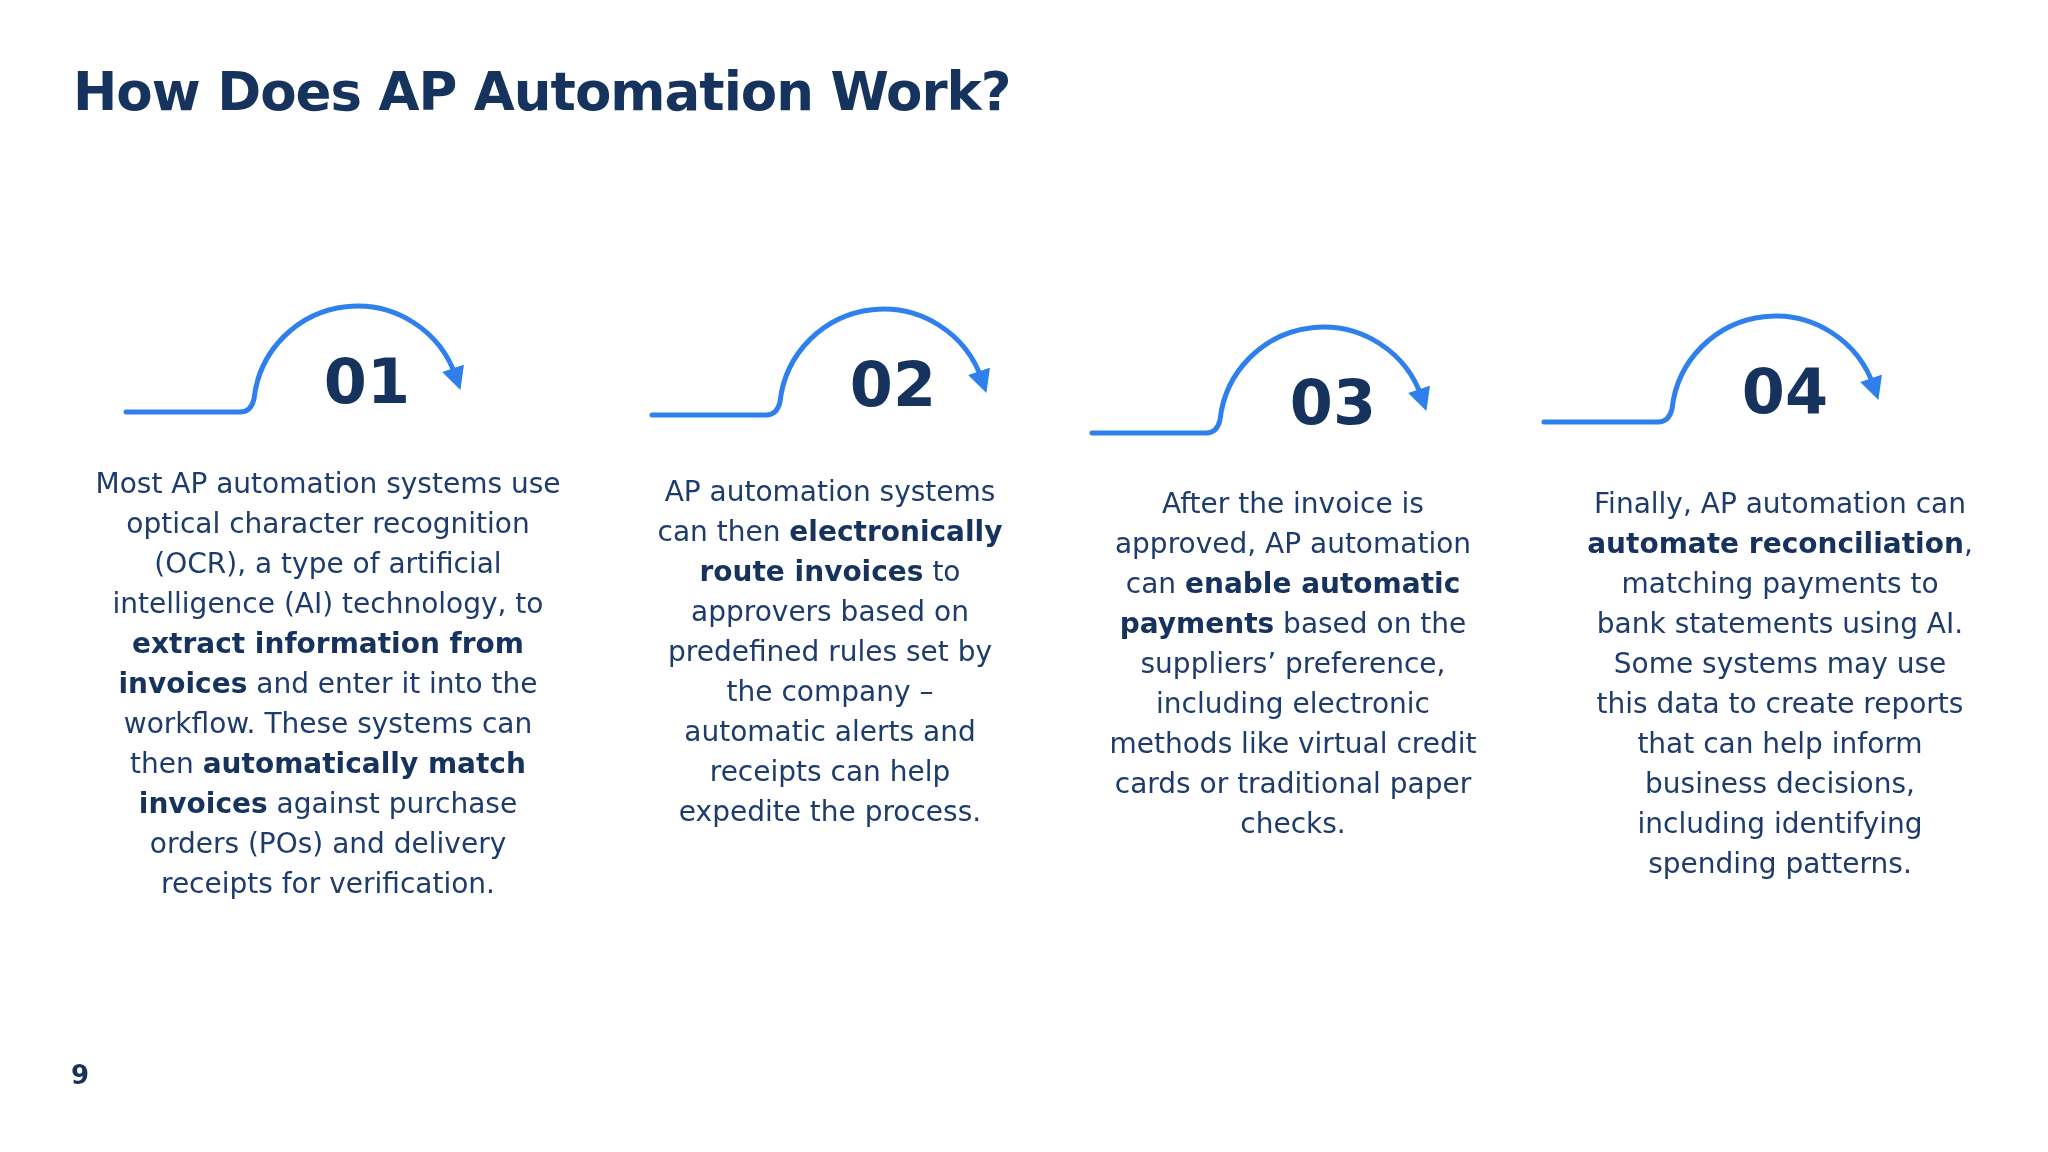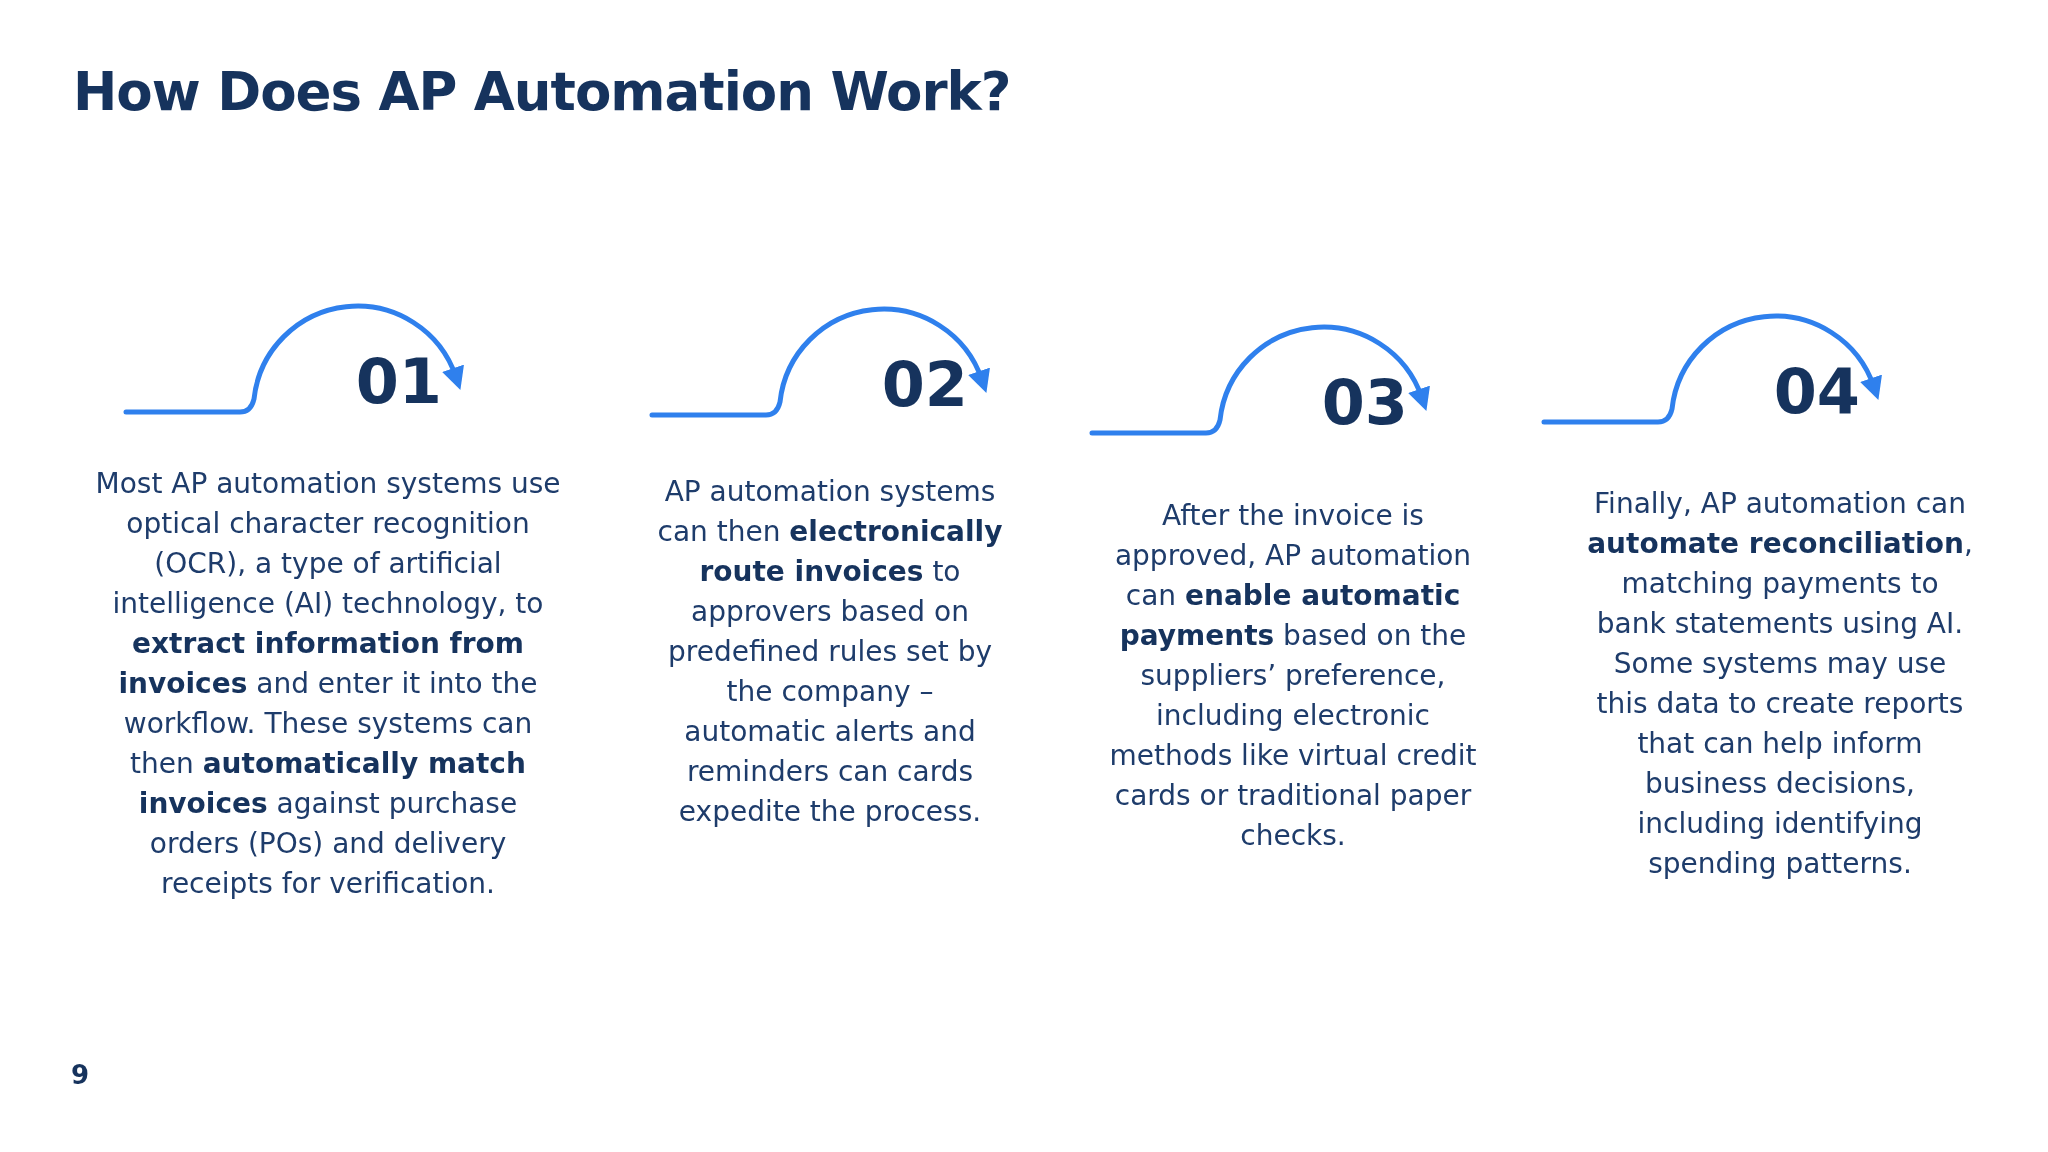--- a/index.html
+++ b/index.html
@@ -13,37 +13,37 @@
   }
   .title{
     position:absolute;left:73px;top:48px;margin:0;
     font-size:53px;line-height:64px;font-weight:800;
     letter-spacing:-1px;color:#16335D;
   }
   .arrow-wrap{position:absolute;width:350px;height:145px;}
   .arrow-wrap svg{position:absolute;left:0;top:0;overflow:visible;}
   .num{
     position:absolute;left:170px;top:70px;width:150px;
-    text-align:right;font-size:62px;line-height:64px;
+    text-align:center;font-size:62px;line-height:64px;
     font-weight:700;color:#16335D;
   }
   .g1{left:122px;top:268px;}
   .g2{left:648px;top:271px;}
   .g3{left:1088px;top:289px;}
   .g4{left:1540px;top:278px;}
   .para{
     position:absolute;
     text-align:center;
     font-size:28px;line-height:40px;
     color:#1E3C6B;
   }
   .para .b{font-weight:700;color:#16335D;}
   .p1{left:58px;top:452px;width:540px;}
   .p2{left:630px;top:460px;width:400px;}
-  .p3{left:1073px;top:484px;width:440px;}
+  .p3{left:1073px;top:472px;width:440px;}
   .p4{left:1555px;top:472px;width:450px;}
   .page-num{
     position:absolute;left:71px;top:1048px;
     font-size:26px;font-weight:700;color:#16335D;
   }
 </style>
 </head>
 <body>
 
 <div id="page">
@@ -77,19 +77,19 @@
   </div>
 
   <div class="arrow-wrap g4">
     <svg width="350" height="145" viewBox="0 0 350 145" aria-hidden="true">
       <path d="M 4 132 H 118 Q 129 132 132 119 A 104 104 0 0 1 334 97" fill="none" stroke="#2F80ED" stroke-width="5" stroke-linecap="round" marker-end="url(#ah)"></path>
     </svg>
     <span class="num">04</span>
   </div>
 
   <div class="para p1"><span>Most AP automation systems use</span><br><span>optical character recognition</span><br><span>(OCR), a type of artificial</span><br><span>intelligence (AI) technology, to</span><br><span class="b">extract information from</span><br><span class="b">invoices</span><span> and enter it into the</span><br><span>workflow. These systems can</span><br><span>then </span><span class="b">automatically match</span><br><span class="b">invoices</span><span> against purchase</span><br><span>orders (POs) and delivery</span><br><span>receipts for verification.</span></div>
-  <div class="para p2"><span>AP automation systems</span><br><span>can then </span><span class="b">electronically</span><br><span class="b">route invoices</span><span> to</span><br><span>approvers based on</span><br><span>predefined rules set by</span><br><span>the company –</span><br><span>automatic alerts and</span><br><span>reminders can cards</span><br><span>expedite the process.</span></div>
+  <div class="para p2"><span>AP automation systems</span><br><span>can then </span><span class="b">electronically</span><br><span class="b">route invoices</span><span> to</span><br><span>approvers based on</span><br><span>predefined rules set by</span><br><span>the company –</span><br><span>automatic alerts and</span><br><span>receipts can help</span><br><span>expedite the process.</span></div>
   <div class="para p3"><span>After the invoice is</span><br><span>approved, AP automation</span><br><span>can </span><span class="b">enable automatic</span><br><span class="b">payments</span><span> based on the</span><br><span>suppliers’ preference,</span><br><span>including electronic</span><br><span>methods like virtual credit</span><br><span>cards or traditional paper</span><br><span>checks.</span></div>
   <div class="para p4"><span>Finally, AP automation can</span><br><span class="b">automate reconciliation</span><span>,</span><br><span>matching payments to</span><br><span>bank statements using AI.</span><br><span>Some systems may use</span><br><span>this data to create reports</span><br><span>that can help inform</span><br><span>business decisions,</span><br><span>including identifying</span><br><span>spending patterns.</span></div>
 
   <div class="page-num">9</div>
 
 </div>
 
 </body></html>

